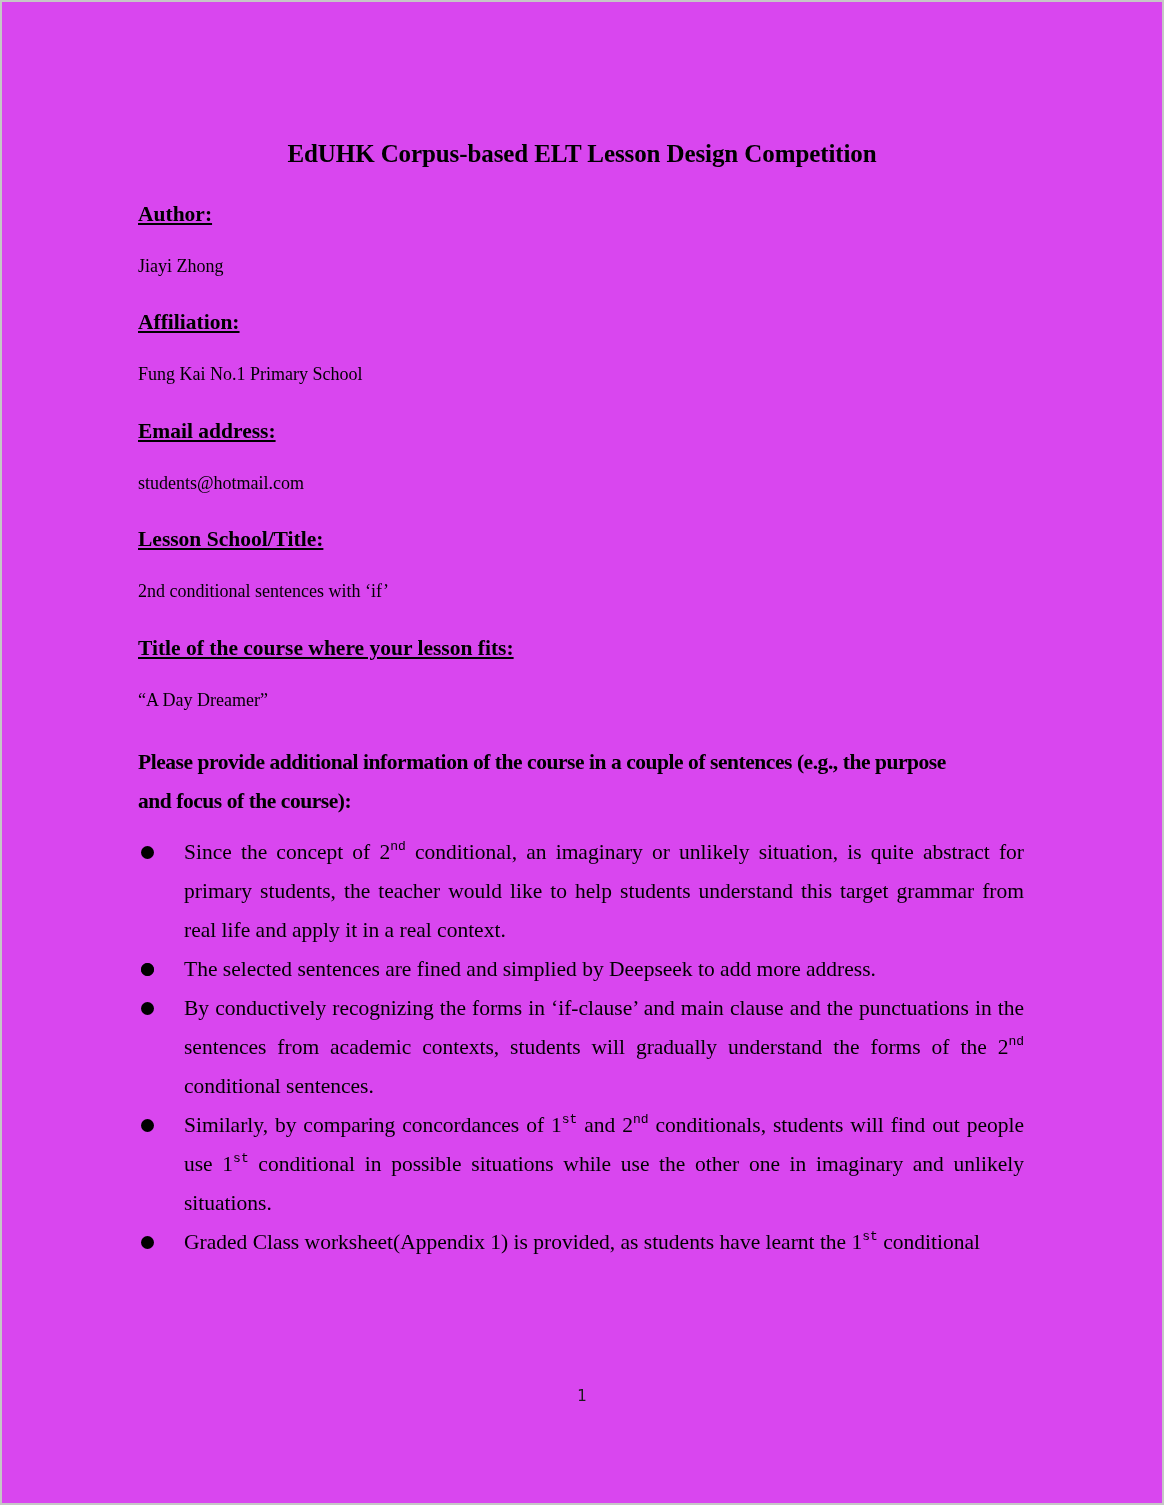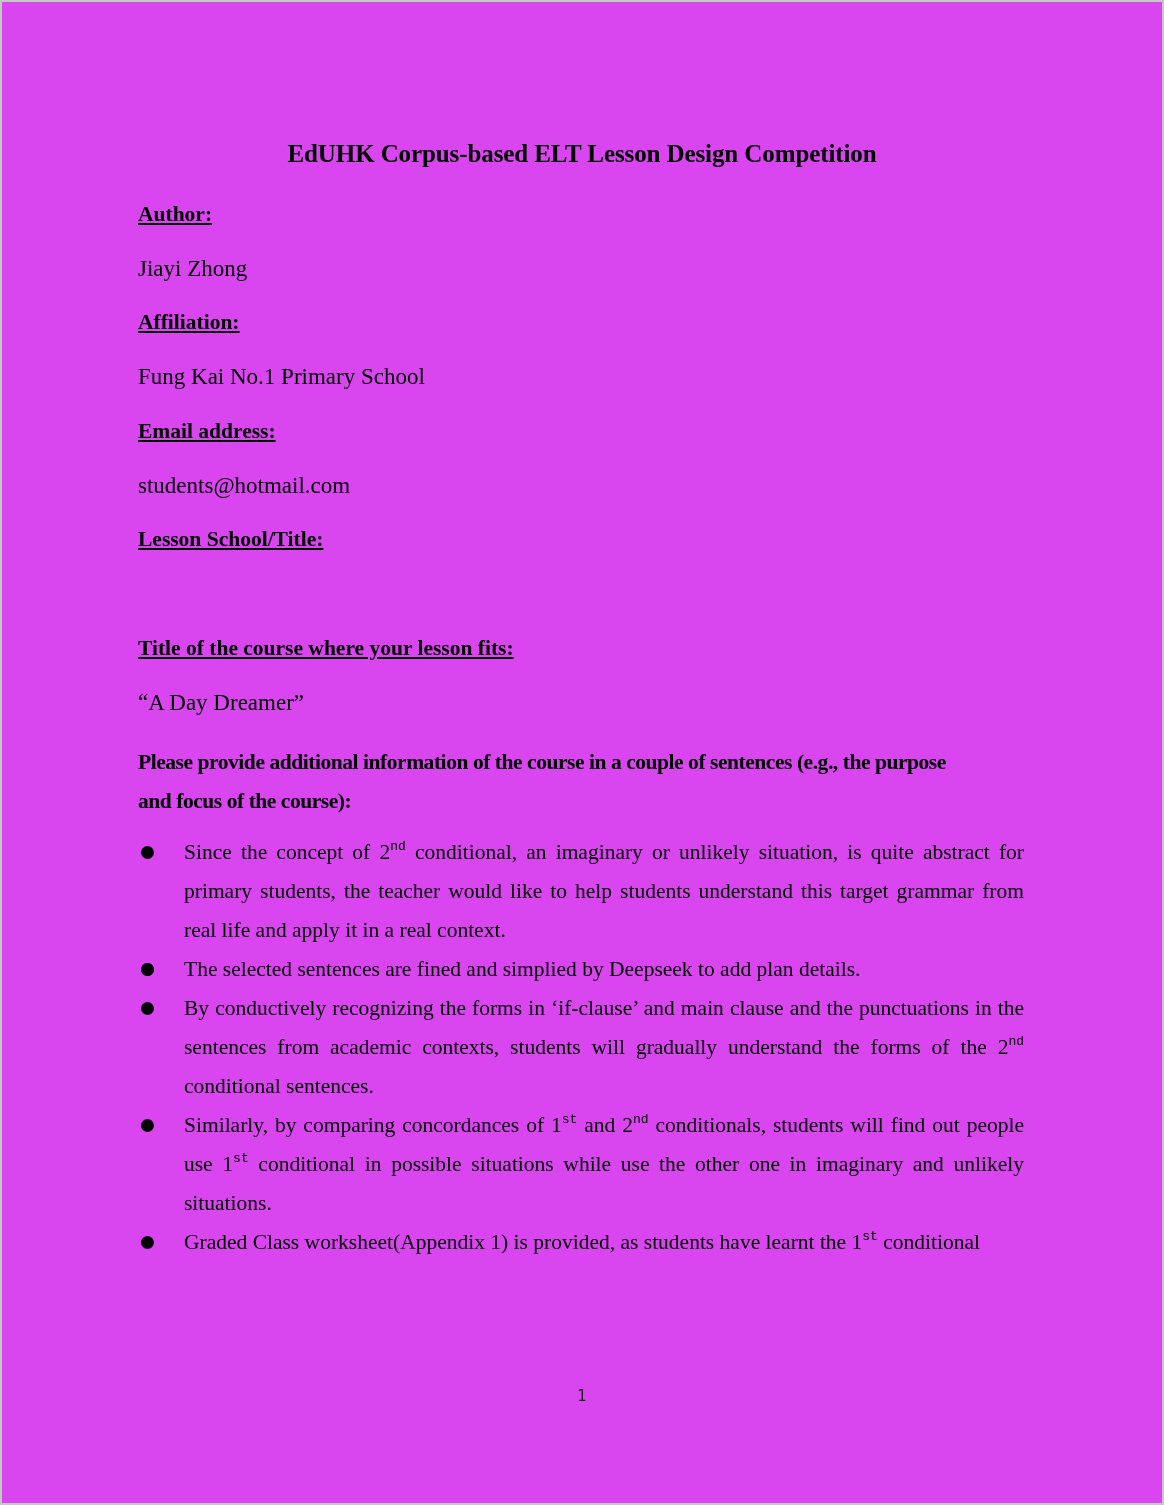--- a/index.html
+++ b/index.html
@@ -16,21 +16,21 @@
       position: absolute; left: 0; right: 0; top: 138px;
       text-align: center; font-weight: bold; font-size: 25px;
       letter-spacing: -0.1px;
     }
     .field-label {
       position: absolute; left: 136px;
       font-weight: bold; font-size: 21.5px; text-decoration: underline;
       text-decoration-thickness: 2px; text-underline-offset: 2px; text-align: center;
     }
     .field-value {
-      position: absolute; left: 136px; font-size: 23px; text-align: center;
+      position: absolute; left: 136px; font-size: 18px; text-align: center;
     }
     .long-label {
       position: absolute; left: 136px; top: 741px; width: 830px;
       font-weight: bold; font-size: 21.5px; line-height: 39px;
       text-decoration-thickness: 2px; text-underline-offset: 2px;
       letter-spacing: -0.45px;
     }
     .bullets {
       position: absolute; left: 136px; top: 831px; width: 886px;
       margin: 0; padding: 0; list-style: none;
@@ -58,37 +58,38 @@
   <div class="field-label" style="top:200px">Author:</div>
   <div class="field-value" style="top:254px">Jiayi Zhong</div>
 
   <div class="field-label" style="top:308px">Affiliation:</div>
   <div class="field-value" style="top:362px">Fung Kai No.1 Primary School</div>
 
   <div class="field-label" style="top:417px">Email address:</div>
   <div class="field-value" style="top:471px">students@hotmail.com</div>
 
   <div class="field-label" style="top:525px">Lesson School/Title:</div>
+  <div class="field-value" style="top:579px">2nd conditional sentences with ‘if’</div>
 
   <div class="field-label" style="top:634px">Title of the course where your lesson fits:</div>
   <div class="field-value" style="top:688px">“A Day Dreamer”</div>
 
   <div class="long-label">Please provide additional information of the course in a couple of sentences (e.g., the purpose and focus of the course):</div>
 
   <ul class="bullets">
     <li class="bullet">
       <span class="bullet-dot"></span>
       <span><span>Since the concept of 2</span><sup>nd</sup><span> conditional, an imaginary or unlikely situation, is quite abstract for primary students, the teacher would like to help students understand this target grammar from real life and apply it in a real context.</span></span>
     </li>
     <li class="bullet">
       <span class="bullet-dot"></span>
     </li>
     <li class="bullet">
       <span class="bullet-dot"></span>
-      <span><span>The selected sentences are fined and simplied by Deepseek to add plan details.</span></span>
+      <span><span>The selected sentences are fined and simplied by Deepseek to add more address.</span></span>
     </li>
     <li class="bullet">
       <span class="bullet-dot"></span>
       <span><span>By conductively recognizing the forms in ‘if-clause’ and main clause and the punctuations in the sentences from academic contexts, students will gradually understand the forms of the 2</span><sup>nd</sup><span> conditional sentences.</span></span>
     </li>
     <li class="bullet">
       <span class="bullet-dot"></span>
       <span><span>Similarly, by comparing concordances of 1</span><sup>st</sup><span> and 2</span><sup>nd</sup><span> conditionals, students will find out people use 1</span><sup>st</sup><span> conditional in possible situations while use the other one in imaginary and unlikely situations.</span></span>
     </li>
     <li class="bullet">

